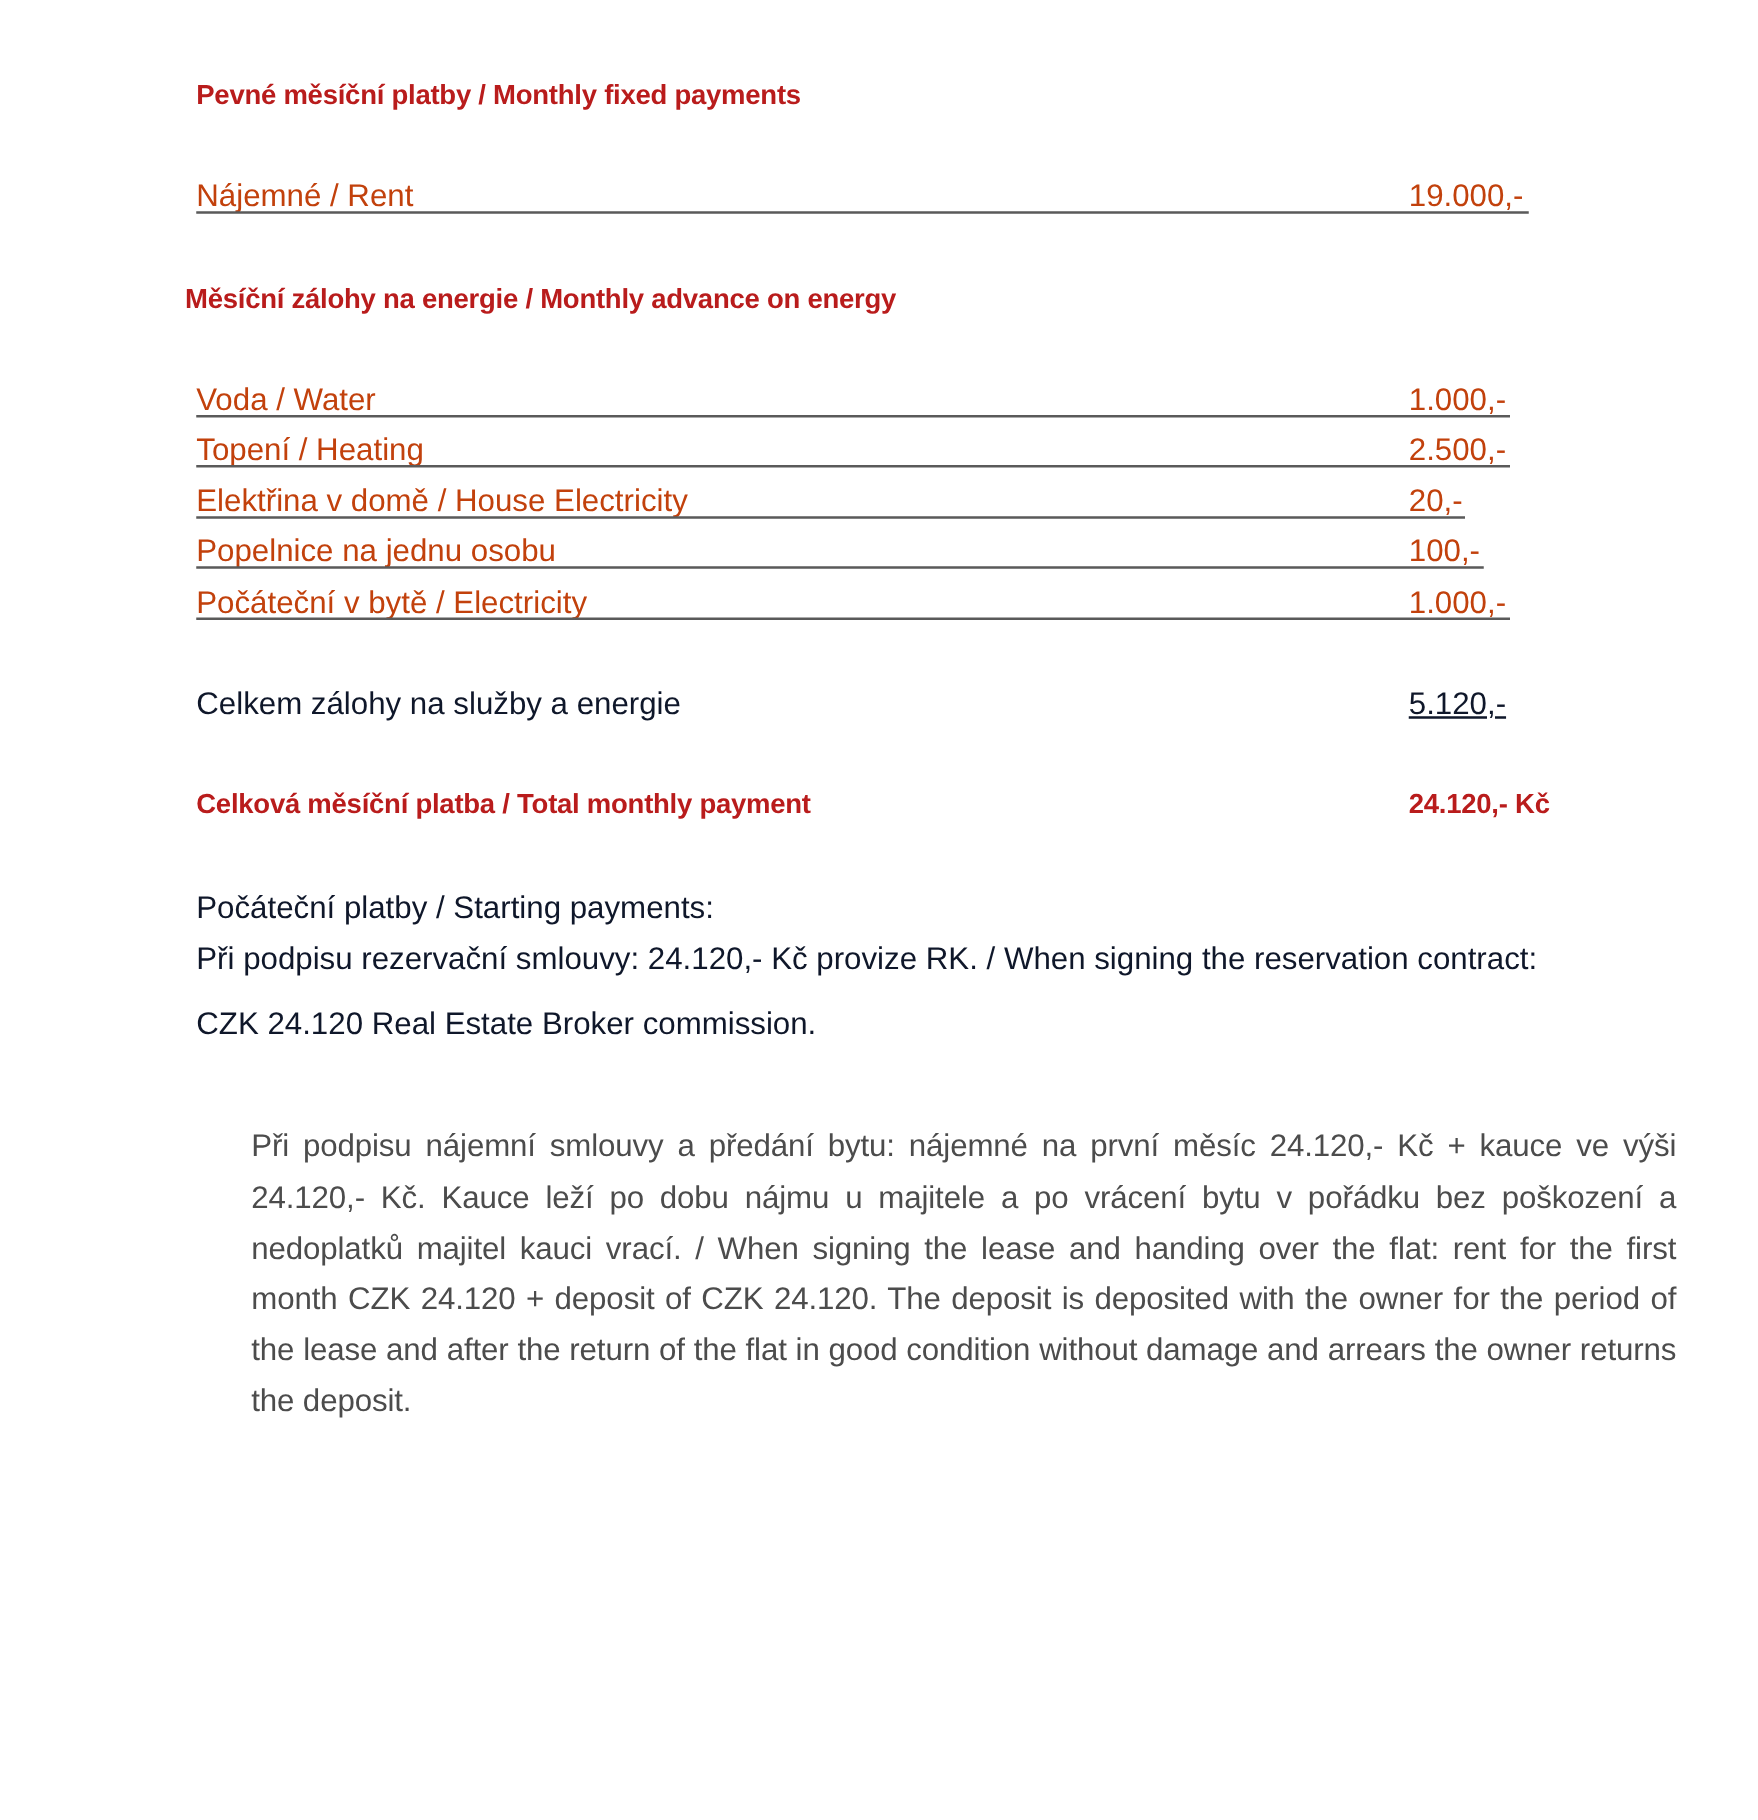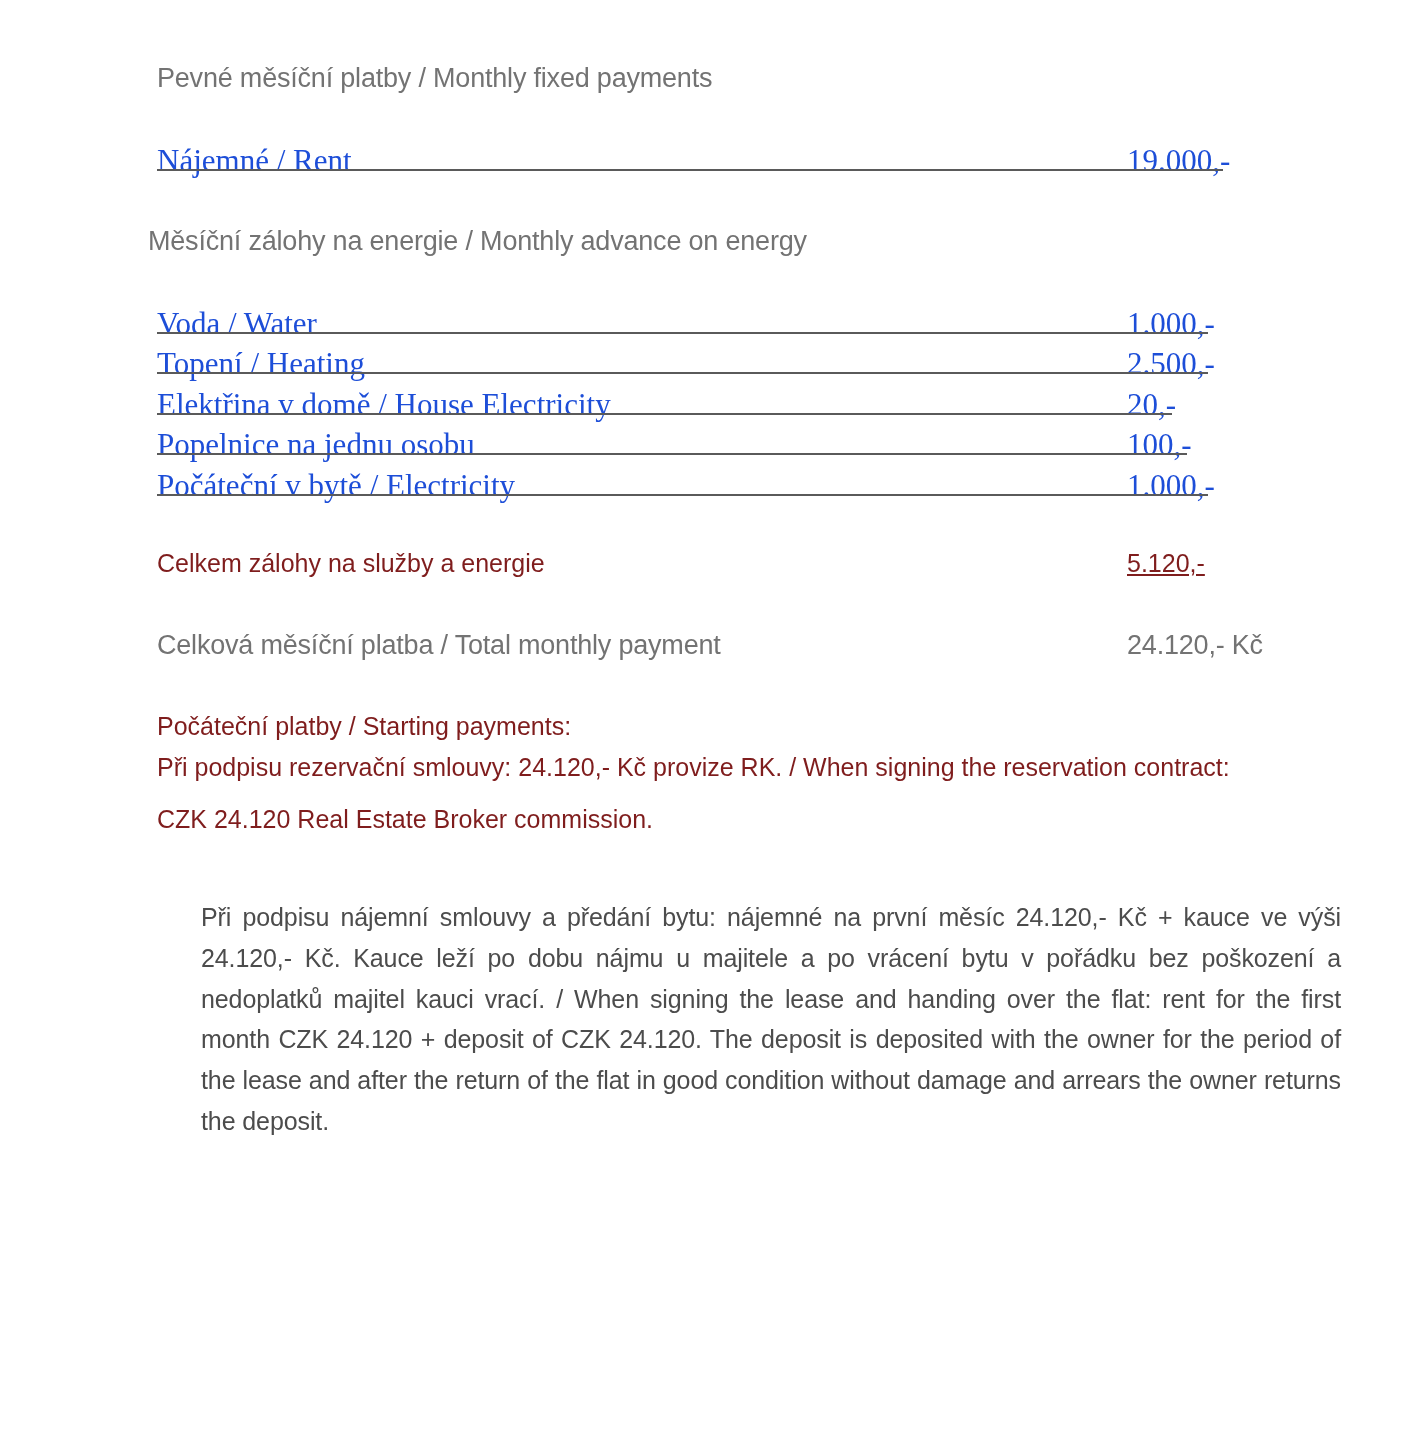--- a/index.html
+++ b/index.html
@@ -2,26 +2,26 @@
 <html><head>
   <meta charset="utf-8">
   <style>
     html, body { margin: 0; padding: 0; background: #ffffff; }
     body {
       width: 1406px; height: 1456px; position: relative; overflow: hidden;
       font-family: "Liberation Sans", "DejaVu Sans", sans-serif;
       color: #4a4a4a;
     }
     .abs { position: absolute; white-space: nowrap; }
-    .h { font-weight: normal; font-size: 27px; color: #737373; letter-spacing: -0.2px; }
-    .row-label { font-size: 31px; color: #1d4ed8; font-family: Liberation Serif, serif; }
+    .h { font-weight: bold; font-size: 22px; color: #b91c1c; letter-spacing: -0.2px; }
+    .row-label { font-size: 25px; color: #c2410c; }
     .line {
       position: absolute; height: 0; border-top: 2px solid #5a5a5a;
     }
-    .txt { font-size: 25px; color: #7f1d1d; }
+    .txt { font-size: 25px; color: #0f172a; }
     .para {
       position: absolute; left: 157px; top: 897px; width: 1140px;
       font-size: 25px; line-height: 40.8px; color: #4c4c4c;
       white-space: normal; text-align: justify; text-align-last: left;
       letter-spacing: -0.1px;
       margin-left: 44px;
     }
   </style>
 </head>
 <body>

